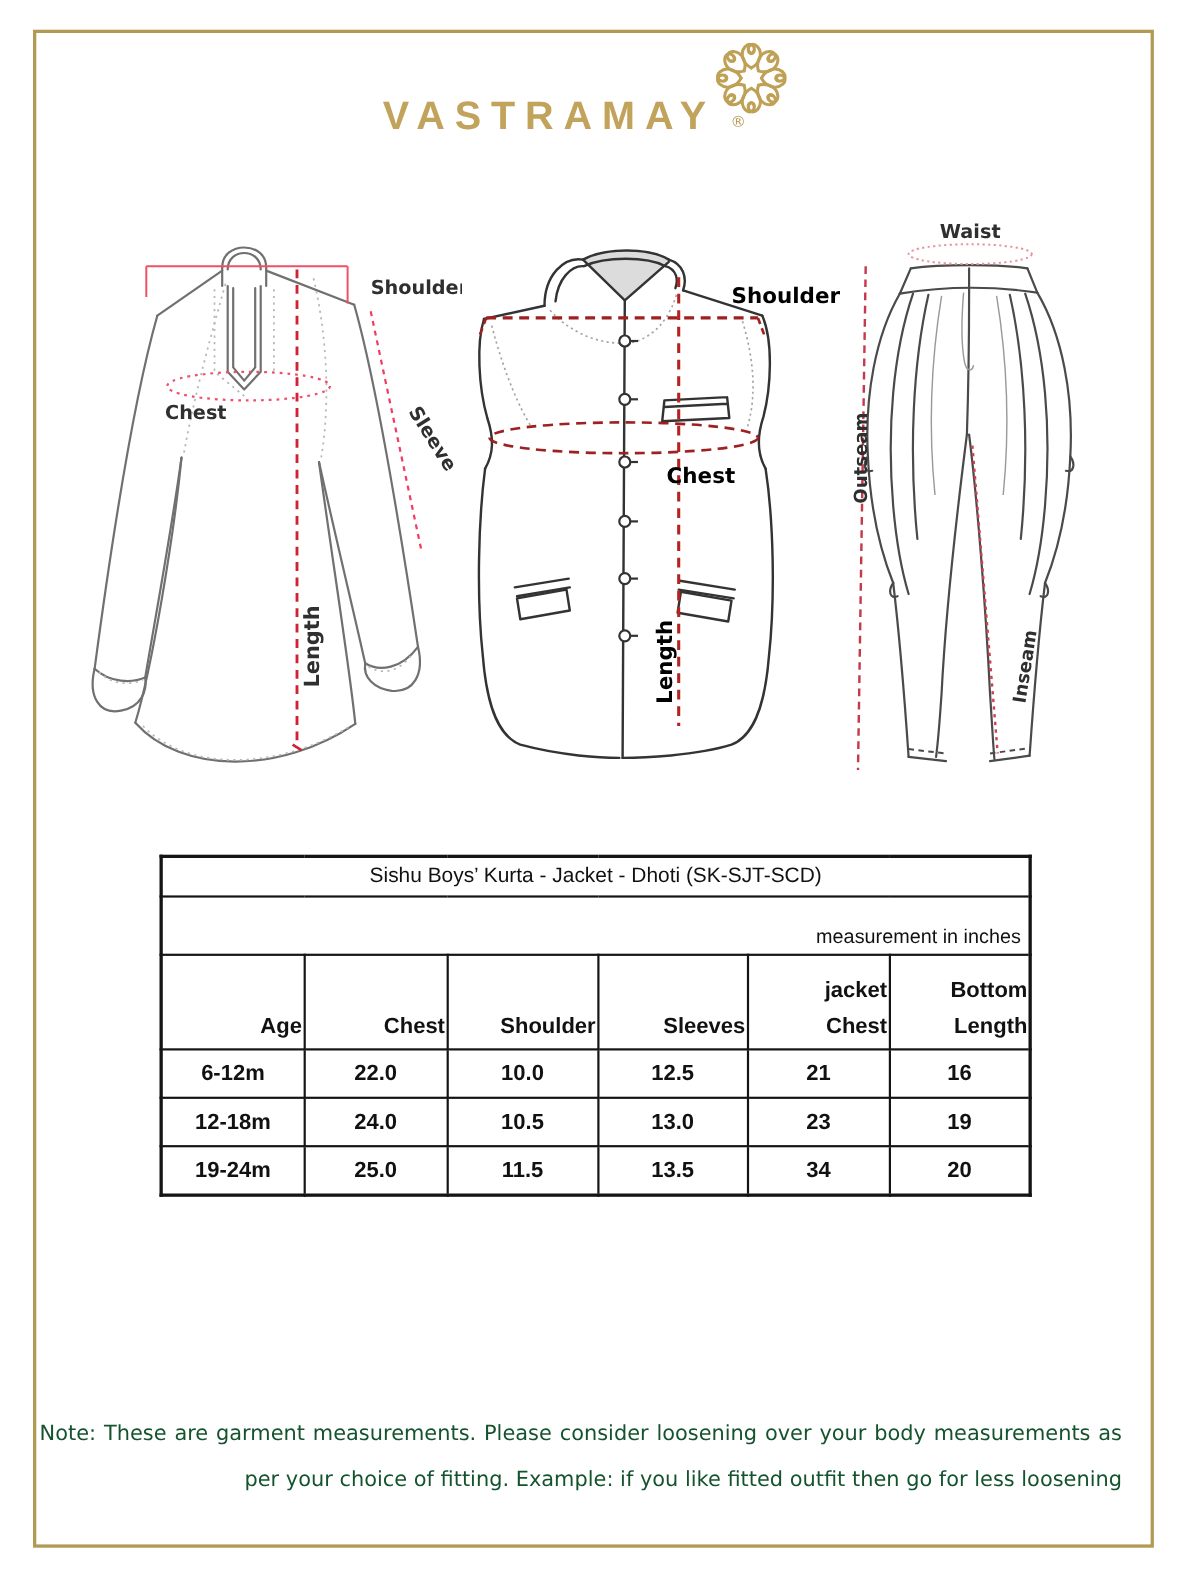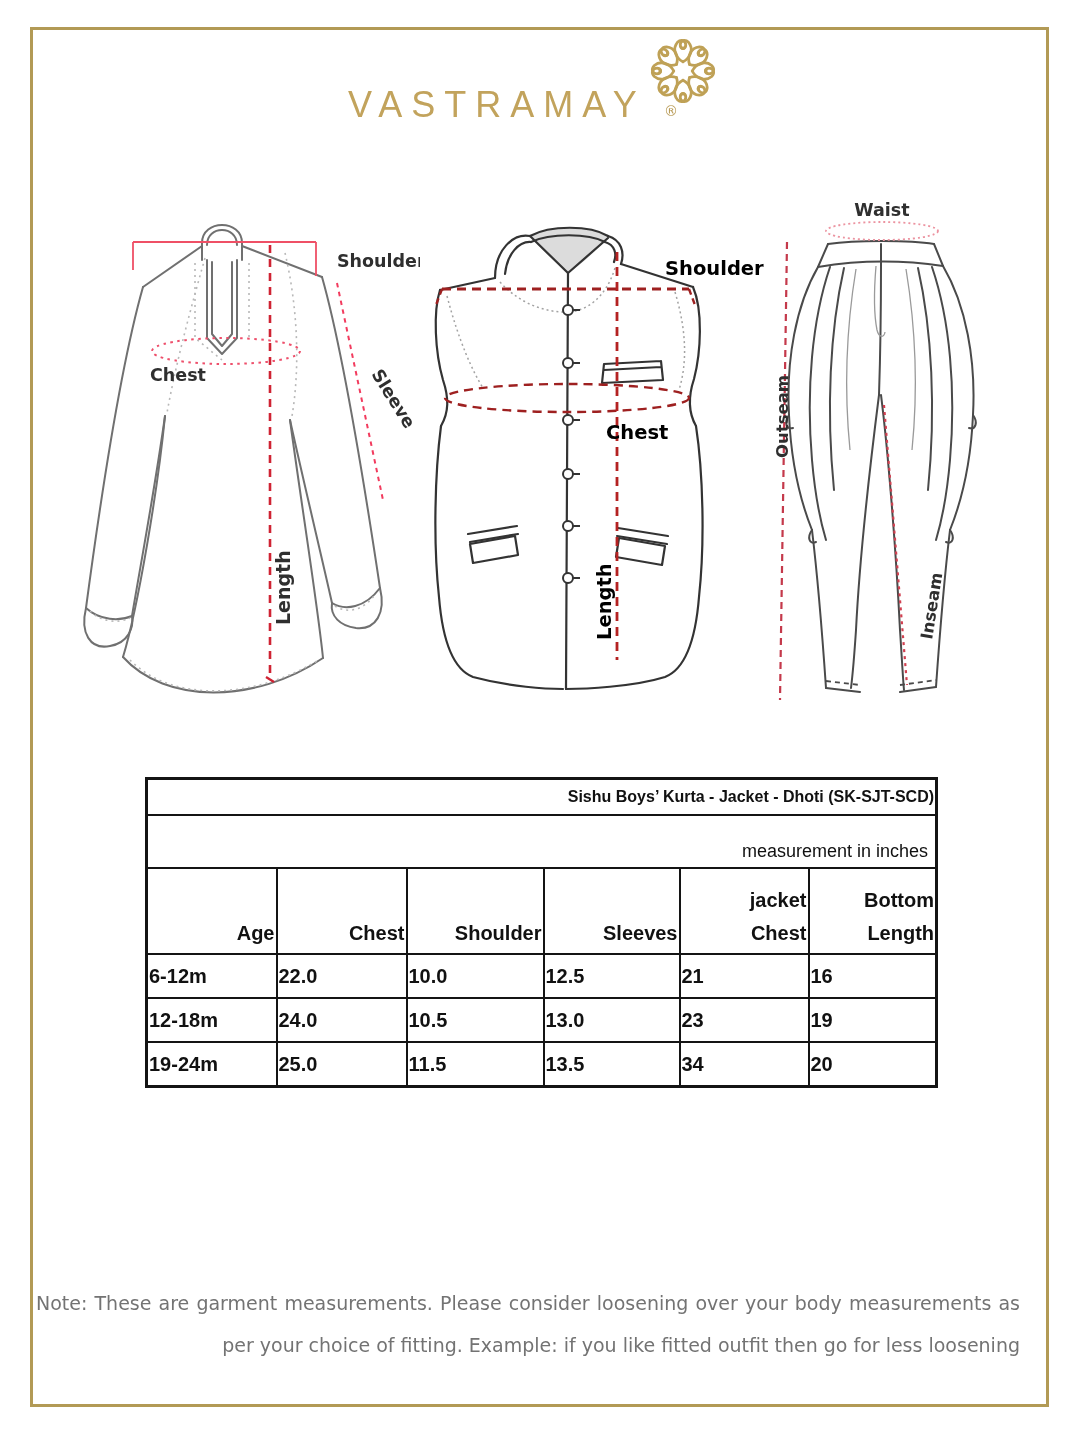--- a/index.html
+++ b/index.html
@@ -2,43 +2,43 @@
 <html><head>
 <meta charset="utf-8">
 <style>
   html,body{margin:0;padding:0;background:#fff;}
   .page{position:relative;width:1080px;height:1440px;background:#ffffff;overflow:hidden;
         font-family:"DejaVu Sans",sans-serif;}
   .frame{position:absolute;left:30px;top:27px;width:1019px;height:1380px;
          border:3px solid #b29a55;box-sizing:border-box;}
   
   .logo-text{position:absolute;left:348px;top:84px;font-family:"Liberation Sans",sans-serif;
-             font-size:36px;font-weight:400;letter-spacing:9px;color:#c2a35c;white-space:nowrap;}
+             font-size:36px;font-weight:700;letter-spacing:9px;color:#c2a35c;white-space:nowrap;}
   .ornament{position:absolute;left:646px;top:34px;}
   .reg{position:absolute;left:664px;top:103px;font-size:14px;color:#b89a55;}
   
   .kurta{position:absolute;left:70px;top:188px;}
   .jacket{position:absolute;left:425px;top:212px;}
   .dhoti{position:absolute;left:760px;top:190px;}
   .dlabel{font-family:"DejaVu Sans",sans-serif;font-weight:600;fill:#2f2f2f;}
   .dlabel-b{font-family:"DejaVu Sans",sans-serif;font-weight:700;fill:#000;}
   
   .size-table{position:absolute;left:145px;top:777px;width:790px;border-collapse:collapse;
               table-layout:fixed;border:3px solid #141414;
               font-family:"Liberation Sans",sans-serif;color:#111;}
   .size-table td{border:2px solid #141414;}
-  .t-title{height:32px;font-weight:bold;font-size:16px;text-align:right;}
+  .t-title{height:32px;font-weight:normal;font-size:19px;text-align:center;}
   .t-unit{height:46px;text-align:right;vertical-align:bottom;font-weight:normal;font-size:18px;
           padding:0 7px 5px 0;}
   .t-head td{height:80px;vertical-align:bottom;text-align:right;font-weight:bold;
              font-size:20px;padding-bottom:3px;line-height:33px;}
-  .t-data td{height:40px;font-weight:bold;font-size:20px;}
+  .t-data td{height:40px;text-align:center;font-weight:bold;font-size:20px;}
   
   .note{position:absolute;left:36px;top:1282px;width:984px;font-size:19px;line-height:42px;
-        color:#737373;text-align:justify;text-align-last:right;}
+        color:#14532d;text-align:justify;text-align-last:right;}
 </style>
 </head>
 <body>
 
 <div class="page">
   <div class="frame"></div>
 
   <div class="logo-text">VASTRAMAY</div>
   <svg class="ornament" width="74" height="74" viewBox="-40 -40 80 80">
     <defs>

